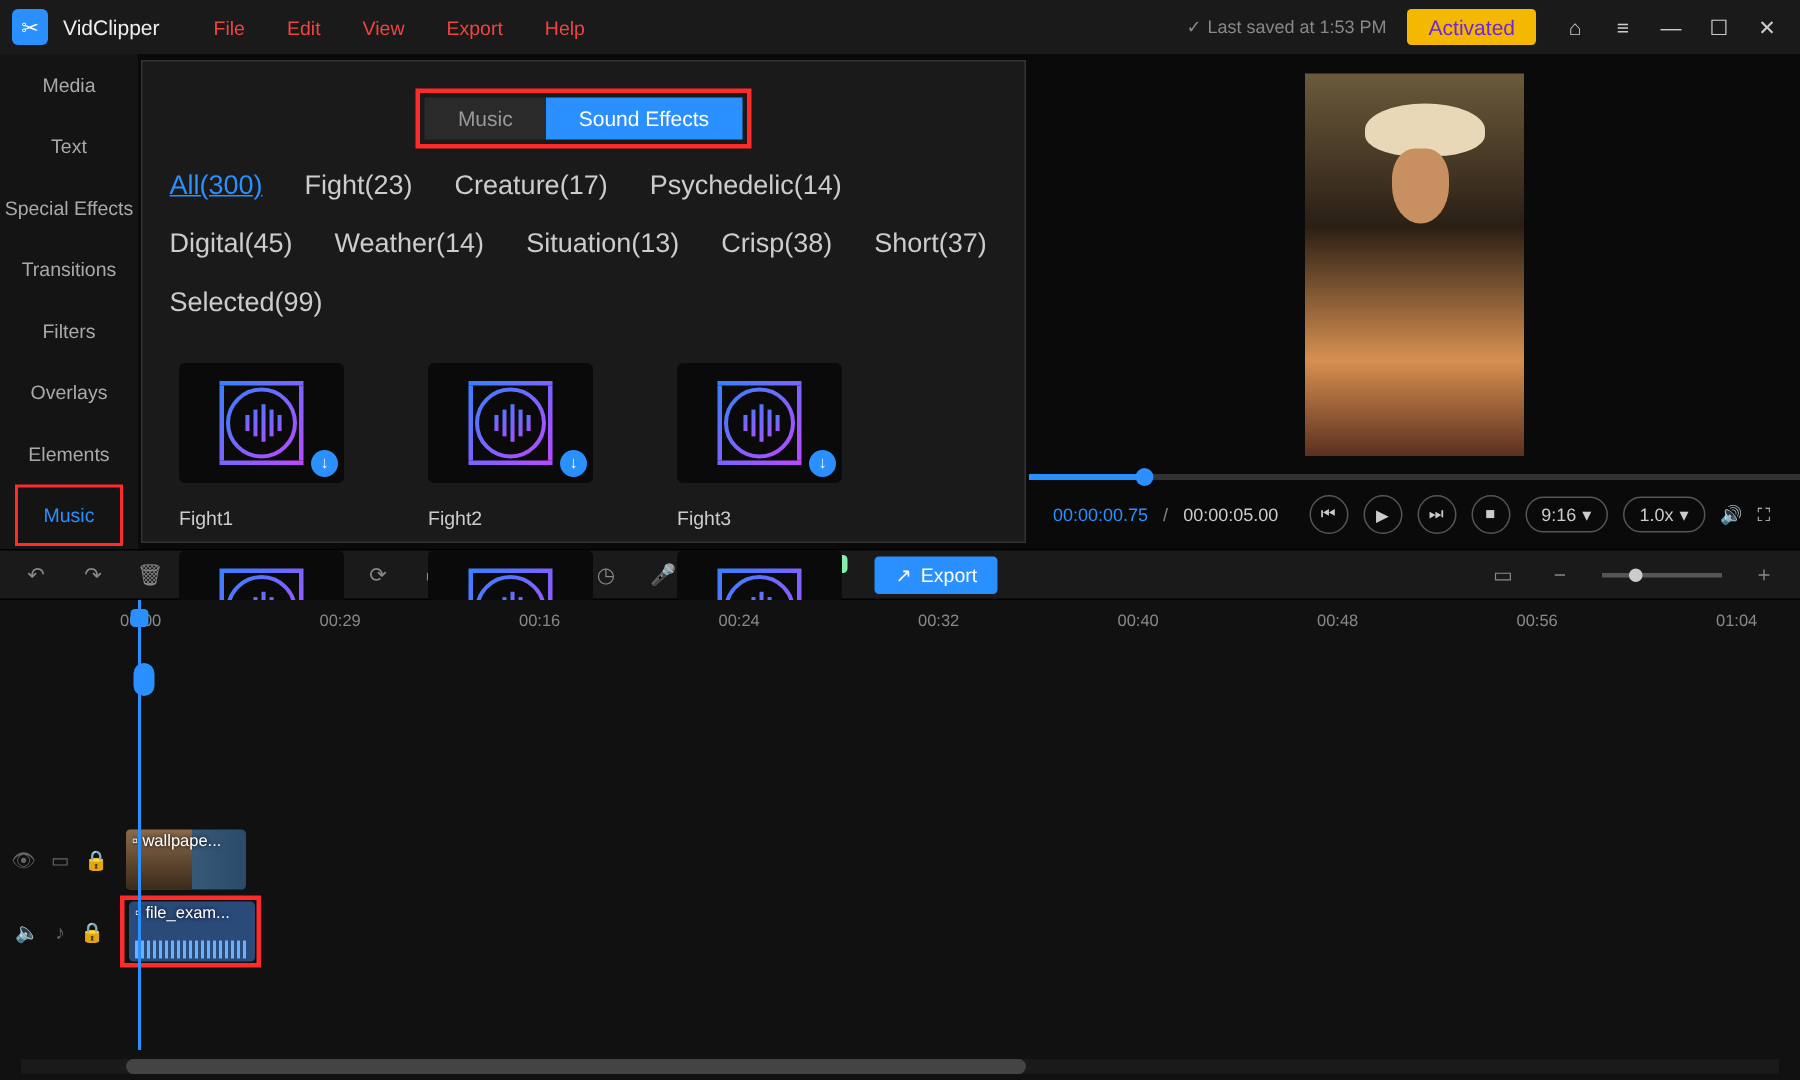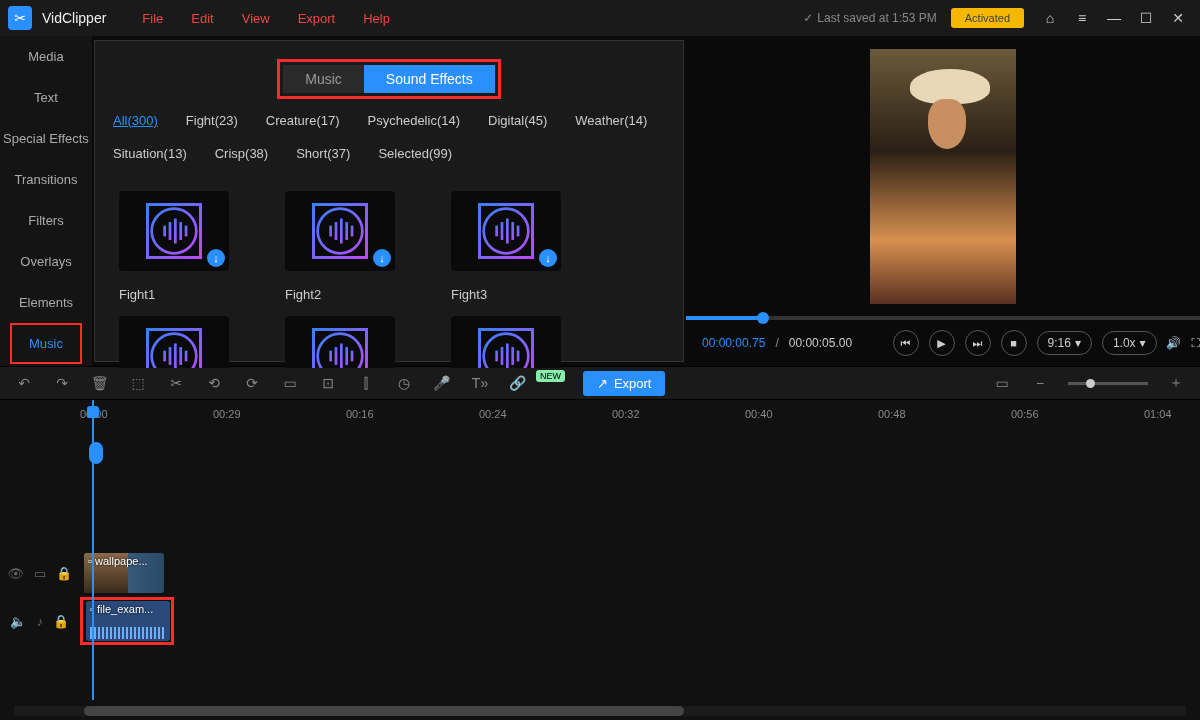--- a/index.html
+++ b/index.html
@@ -5,58 +5,58 @@
   * { box-sizing: border-box; margin: 0; padding: 0; font-family: "Segoe UI", Arial, sans-serif; }
   body { background: #000; color: #ccc; width: 1200px; height: 720px; overflow: hidden; font-size: 13px; }
 
   
   .titlebar { height: 36px; background: #1a1a1a; display: flex; align-items: center; padding: 0 8px; gap: 4px; }
   .logo { width: 24px; height: 24px; background: #2a8fff; border-radius: 4px; display: flex; align-items: center; justify-content: center; color: #fff; font-size: 14px; margin-right: 6px; }
   .app-name { color: #eee; font-size: 14px; margin-right: 20px; }
   .menu-item { color: #ef4444; padding: 6px 12px; cursor: pointer; font-size: 13px; }
   .titlebar-spacer { flex: 1; }
   .saved-text { color: #888; font-size: 12px; display: flex; align-items: center; gap: 4px; margin-right: 10px; }
-  .activated-btn { background: #f5b800; color: #404040; padding: 4px 14px; border-radius: 3px; font-size: 11px; margin-right: 8px; cursor: pointer; }
+  .activated-btn { background: #f5b800; color: #6d28d9; padding: 4px 14px; border-radius: 3px; font-size: 14px; margin-right: 8px; cursor: pointer; }
   .win-btn { width: 28px; height: 28px; display: flex; align-items: center; justify-content: center; color: #ccc; cursor: pointer; font-size: 14px; }
 
   
   .upper { height: 330px; display: flex; background: #0a0a0a; }
   .sidebar-left { width: 92px; background: #141414; display: flex; flex-direction: column; align-items: stretch; }
   .side-tab { height: 41px; display: flex; align-items: center; justify-content: center; color: #aaa; font-size: 13px; cursor: pointer; }
   .side-tab.active { color: #2a8fff; }
   .side-tab.active.hl { border: 2px solid #ff2a2a; margin: 0 10px; }
 
   .browser { flex: 0 0 590px; background: #1a1a1a; margin: 4px 2px; border: 1px solid #333; position: relative; }
   .tabs-top { display: flex; justify-content: center; padding: 18px 0 8px 0; }
   .tabs-hl { border: 3px solid #ff2a2a; padding: 3px; display: flex; }
   .seg-btn { padding: 6px 22px; font-size: 14px; cursor: pointer; }
   .seg-btn.inactive { color: #999; background: #2a2a2a; }
   .seg-btn.active { background: #2a8fff; color: #fff; }
-  .cats { display: flex; flex-wrap: wrap; gap: 18px 28px; padding: 6px 18px 12px 18px; font-size: 13px; text-align: right; }
+  .cats { display: flex; flex-wrap: wrap; gap: 18px 28px; padding: 6px 18px 12px 18px; font-size: 18px; text-align: right; }
   .cat { color: #ccc; cursor: pointer; white-space: nowrap; }
   .cat.active { color: #2a8fff; text-decoration: underline; }
   .grid { display: flex; flex-wrap: wrap; gap: 14px 46px; padding: 18px 24px; overflow-y: auto; height: 195px; }
   .tile { width: 120px; }
   .tile-thumb { width: 110px; height: 80px; background: #0a0a0a; border-radius: 4px; display: flex; align-items: center; justify-content: center; position: relative; }
   .wave-icon { width: 56px; height: 56px; border-radius: 50%; border: 3px solid; border-image: linear-gradient(135deg,#3a7fff,#b84aff) 1; display:flex; align-items:center; justify-content:center;}
   .wave-icon svg { width:56px; height:56px; }
   .dl-badge { position: absolute; right: 4px; bottom: 4px; width: 18px; height: 18px; background: #2a8fff; border-radius: 50%; color: #fff; font-size: 11px; display: flex; align-items: center; justify-content: center; }
   .tile-label { color: #ccc; font-size: 13px; margin-top: 16px; }
   .grid::-webkit-scrollbar { width: 10px; }
   .grid::-webkit-scrollbar-thumb { background: #444; border-radius: 5px; }
 
   .preview { flex: 1; background: #0a0a0a; position: relative; display:flex; flex-direction:column; }
   .preview-img { flex:1; display:flex; align-items:center; justify-content:center; }
   .portrait { width: 146px; height: 255px; background: linear-gradient(180deg, #6b5a3a 0%, #2a1f15 40%, #d89050 75%, #5a3020 100%); position: relative; overflow:hidden;}
   .portrait::before{content:"";position:absolute;top:20px;left:40px;width:80px;height:35px;background:#e8d8b8;border-radius:50% 50% 40% 40%;} 
   .portrait::after{content:"";position:absolute;top:50px;left:58px;width:38px;height:50px;background:#c89060;border-radius:40% 40% 50% 50%;} 
   .progress-line{height:4px;background:#333;margin:0 0 6px 0;position:relative;}
   .progress-fill{width:15%;height:100%;background:#2a8fff;position:relative;}
   .progress-handle{width:12px;height:12px;background:#2a8fff;border-radius:50%;position:absolute;right:-6px;top:-4px;}
-  .player-row{display:flex;align-items:center;padding:4px 0 10px 16px;gap:10px;font-size:12px;}
+  .player-row{display:flex;align-items:center;padding:4px 20px 10px 16px;gap:10px;font-size:12px;}
   .time-cur{color:#2a8fff;}
   .time-sep{color:#888;}
   .time-tot{color:#ccc;}
   .player-spacer{flex:1;}
   .pbtn{width:26px;height:26px;border:1px solid #555;border-radius:50%;display:flex;align-items:center;justify-content:center;color:#ccc;cursor:pointer;font-size:11px;}
   .pill{height:24px;padding:0 10px;border:1px solid #555;border-radius:12px;display:flex;align-items:center;gap:4px;font-size:12px;cursor:pointer;}
 
   
   .toolbar{height:34px;background:#1a1a1a;display:flex;align-items:center;padding:0 14px;gap:18px;border-top:1px solid #000;border-bottom:1px solid #000;}
   .tool{width:20px;height:20px;display:flex;align-items:center;justify-content:center;color:#888;cursor:pointer;font-size:14px;}

